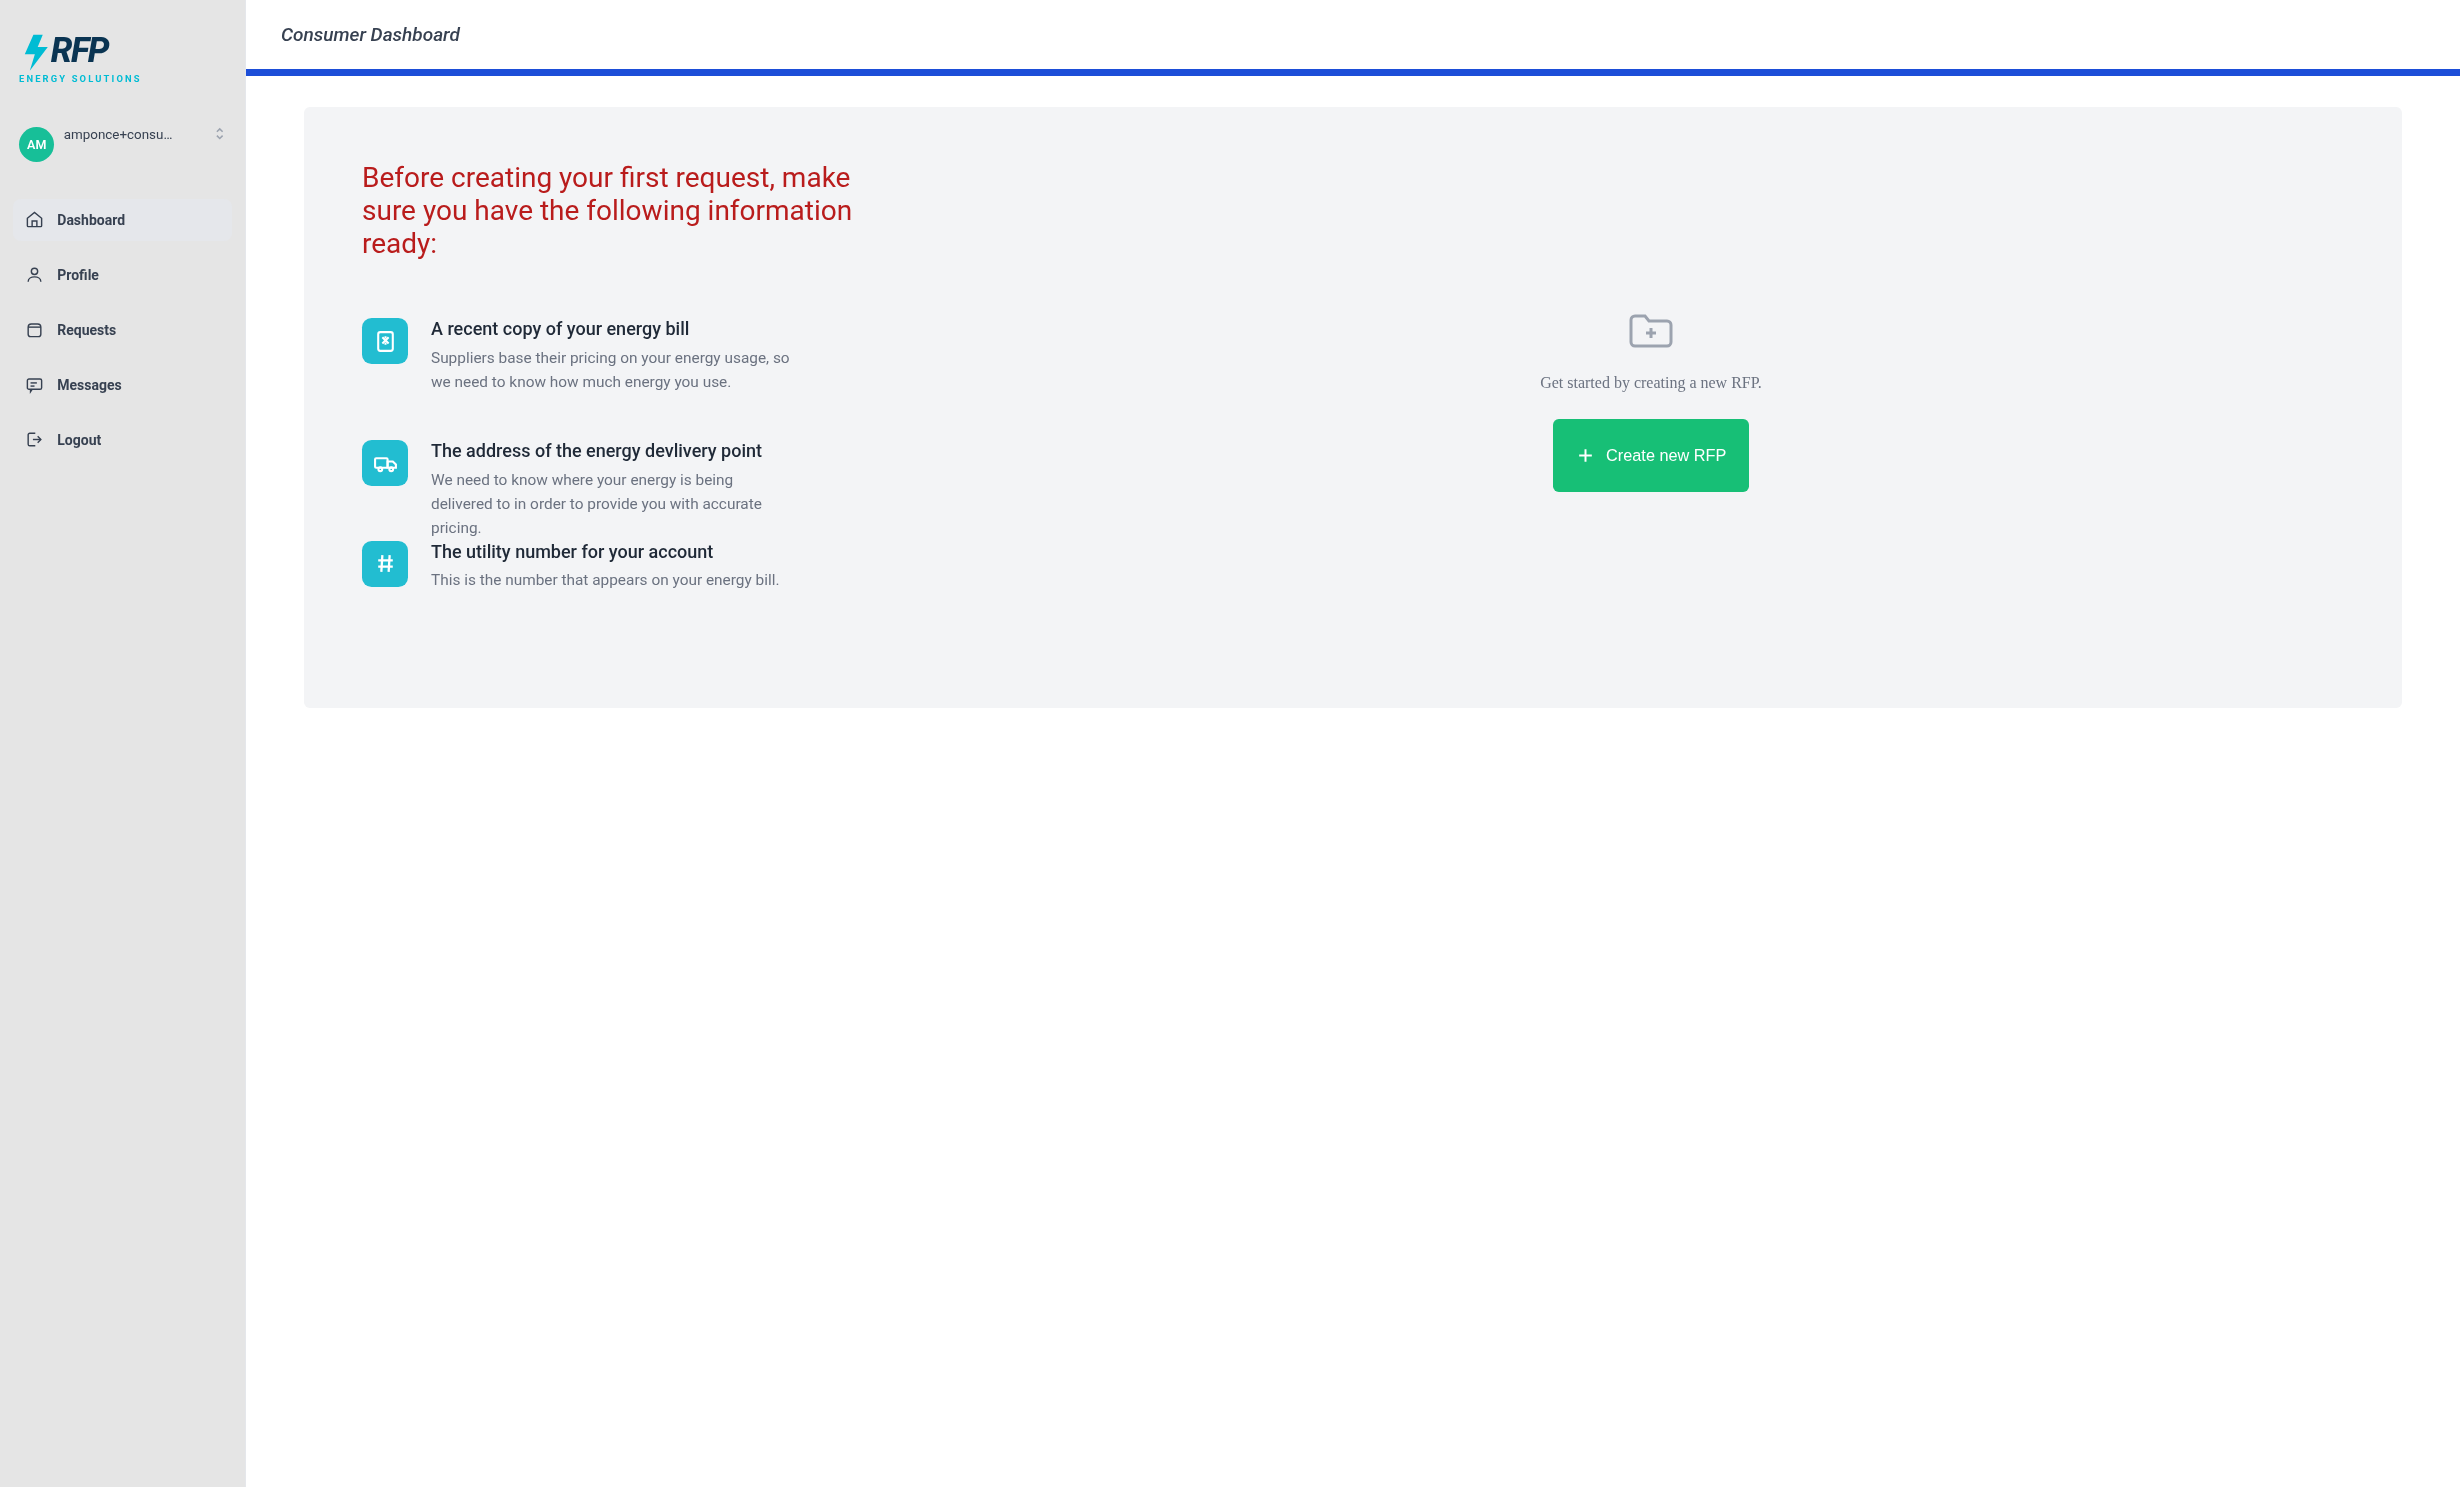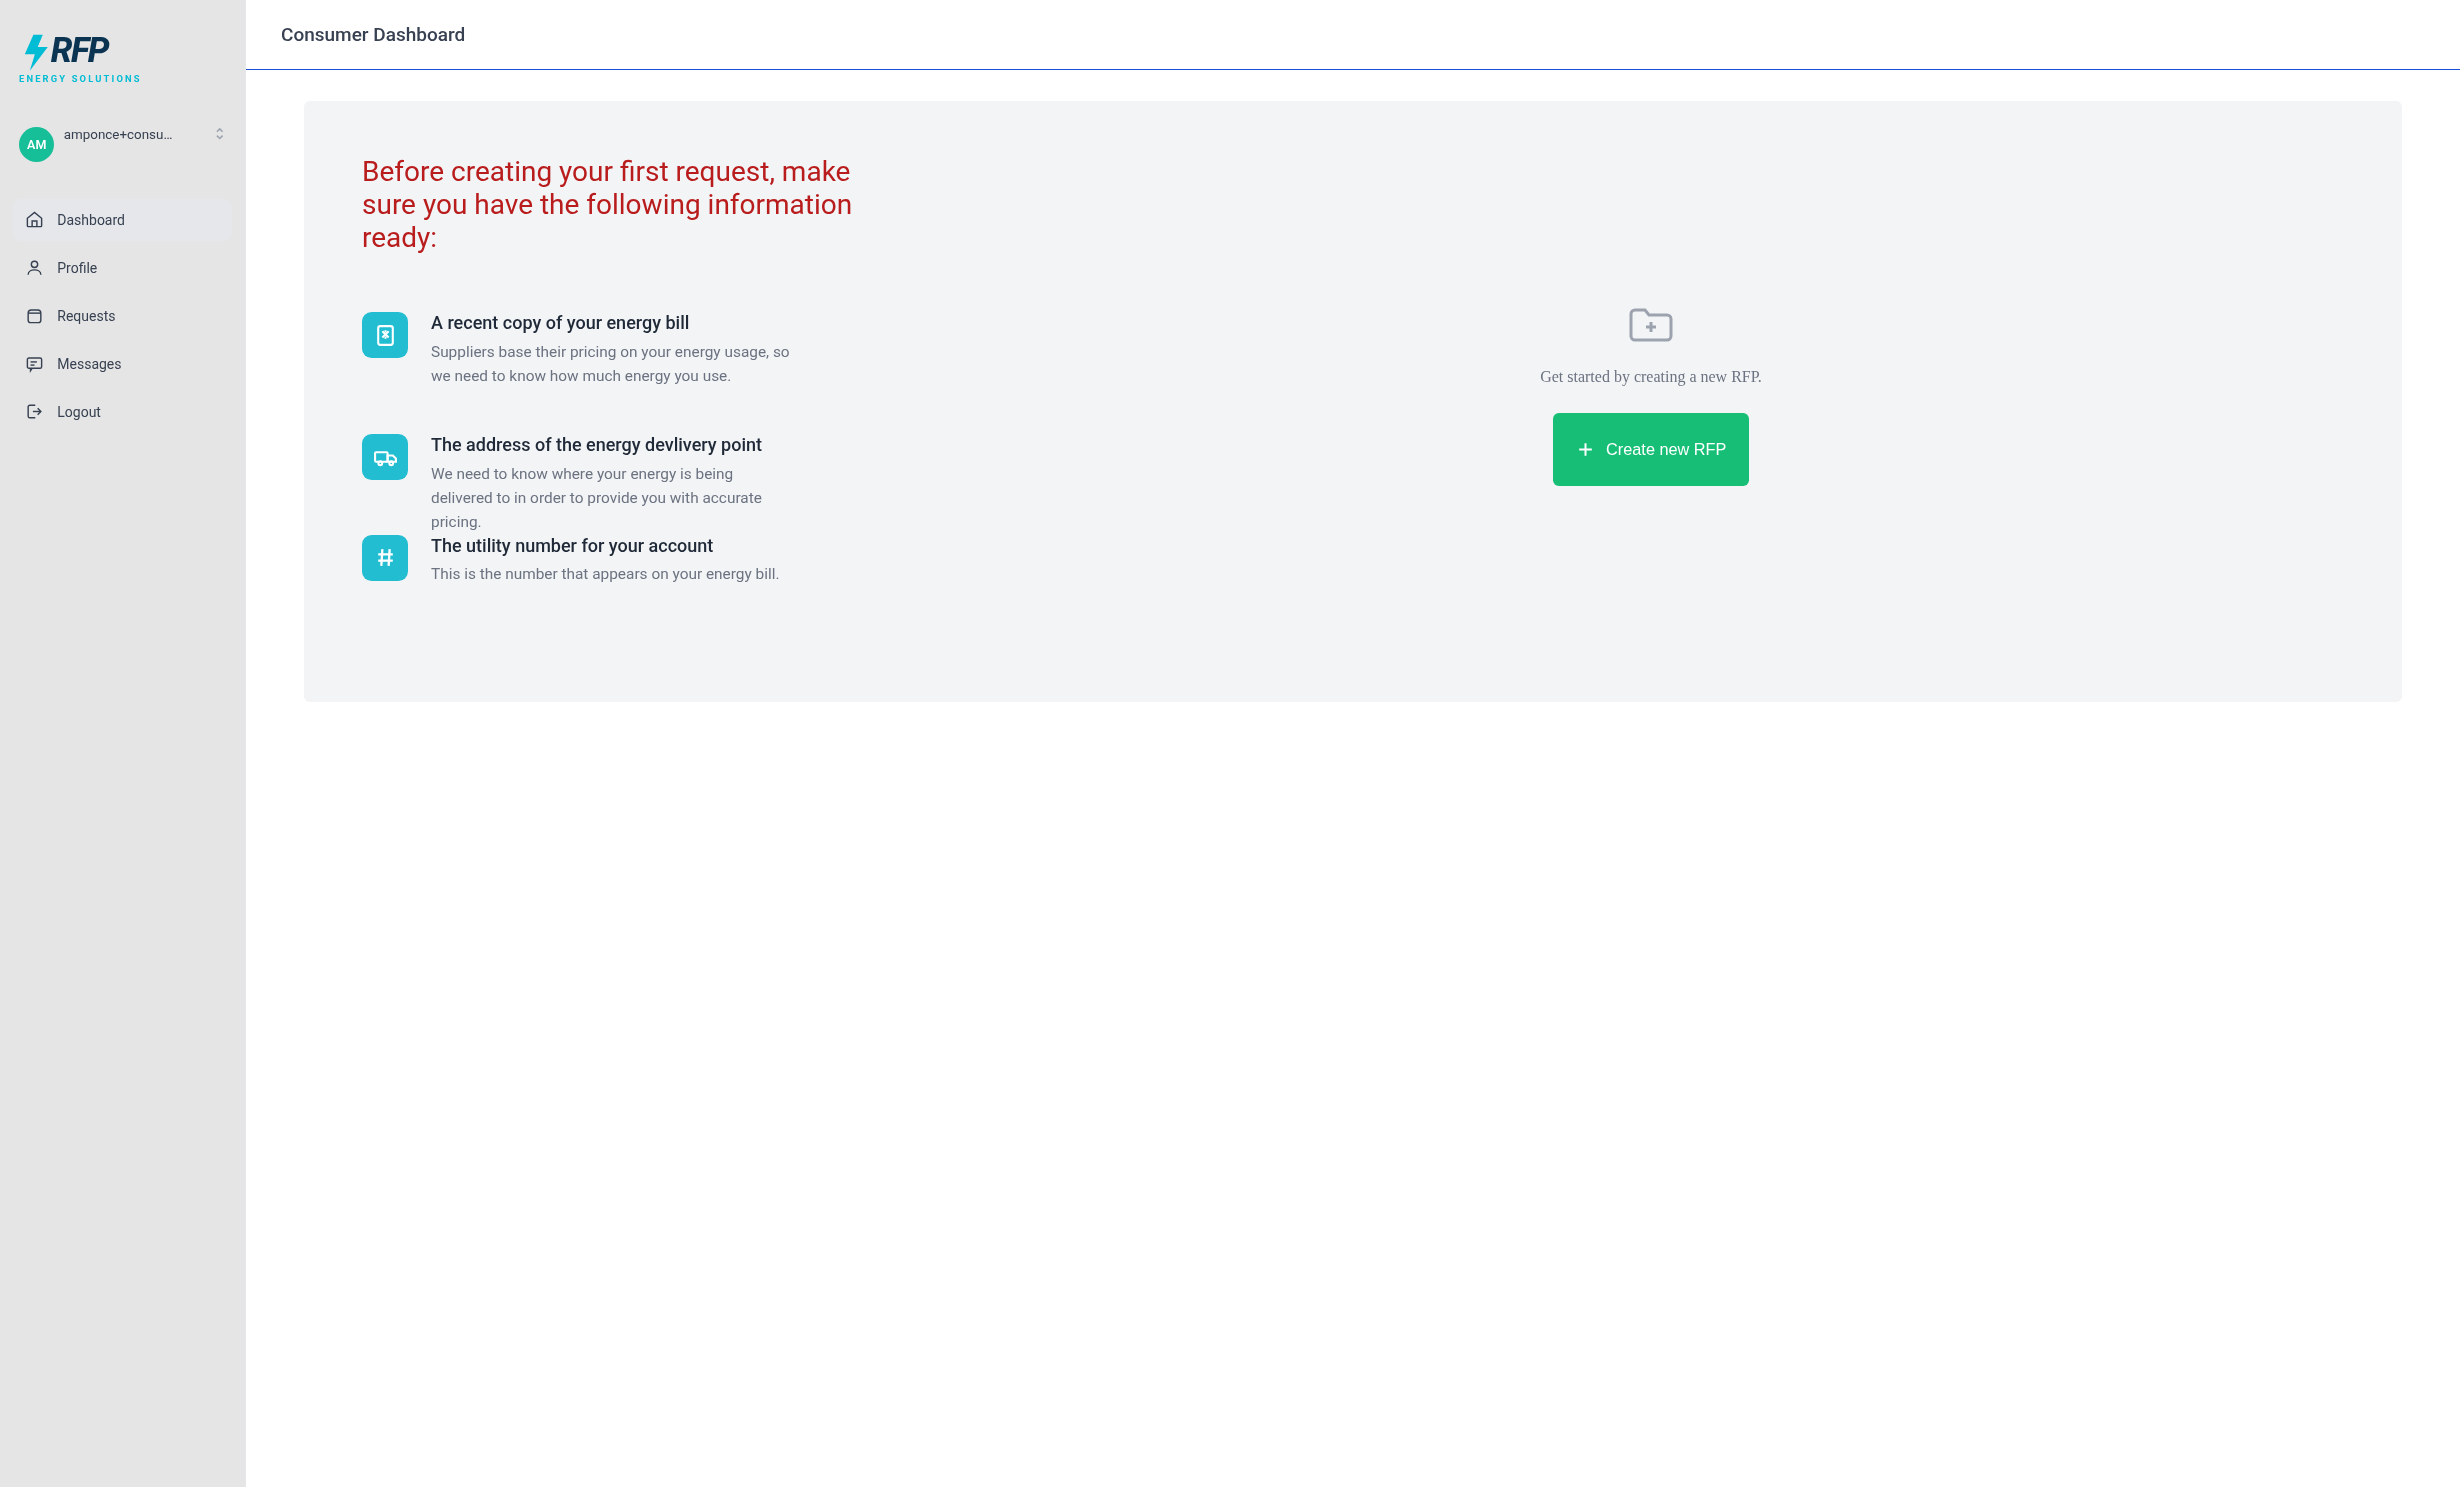--- a/index.html
+++ b/index.html
@@ -57,21 +57,21 @@
       text-overflow: ellipsis;
     }
     .chevrons {
       color: #9ca3af;
       display: flex;
       flex-direction: column;
       line-height: 0.5;
       font-size: 9.6px;
     }
     
-    .nav { display: flex; flex-direction: column; gap: 6px; }
+    .nav { display: flex; flex-direction: column; gap: 13px; font-weight: bold; }
     .nav-item {
       display: flex;
       align-items: center;
       gap: 13.4px;
       padding: 11.5px 11.5px;
       border-radius: 7.7px;
       font-size: 14px;
       color: #374151;
       cursor: pointer;
     }
@@ -89,21 +89,22 @@
     .nav-icon svg { width: 19px; height: 19px; }
     
     
     .main {
       flex: 1;
       display: flex;
       flex-direction: column;
     }
     .topbar {
       padding: 23px 35px;
-      border-bottom: 1px solid #1d4ed8;
+      border-bottom: 7px solid #1d4ed8;
+      font-style: italic;
     }
     .topbar-title {
       font-size: 19px;
       font-weight: 500;
       color: #374151;
     }
     .content {
       padding: 31px 58px;
     }
     .panel {

